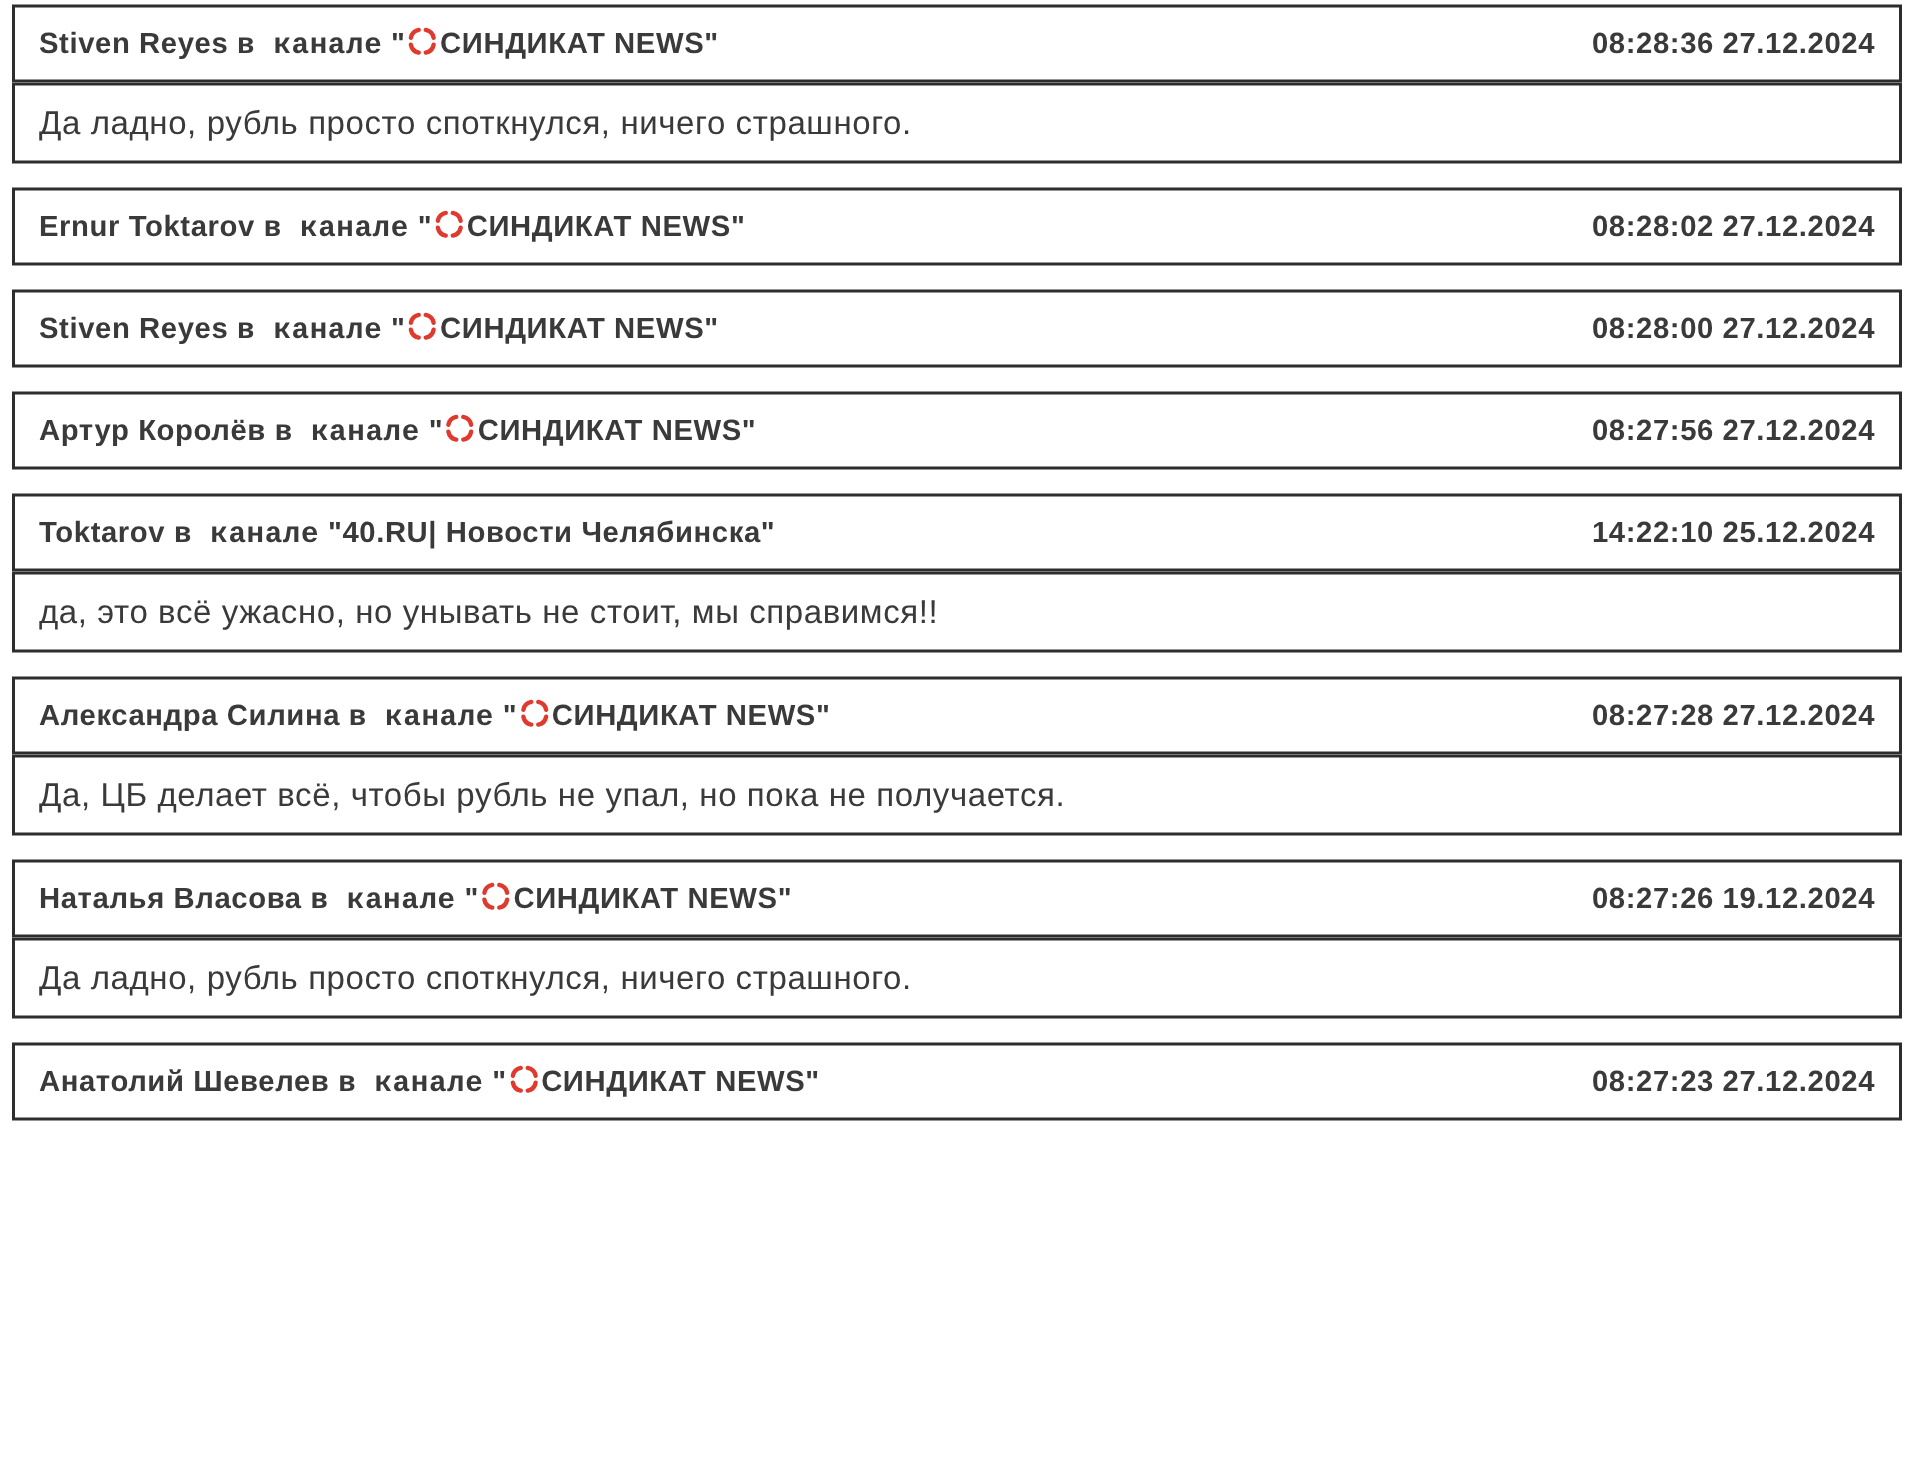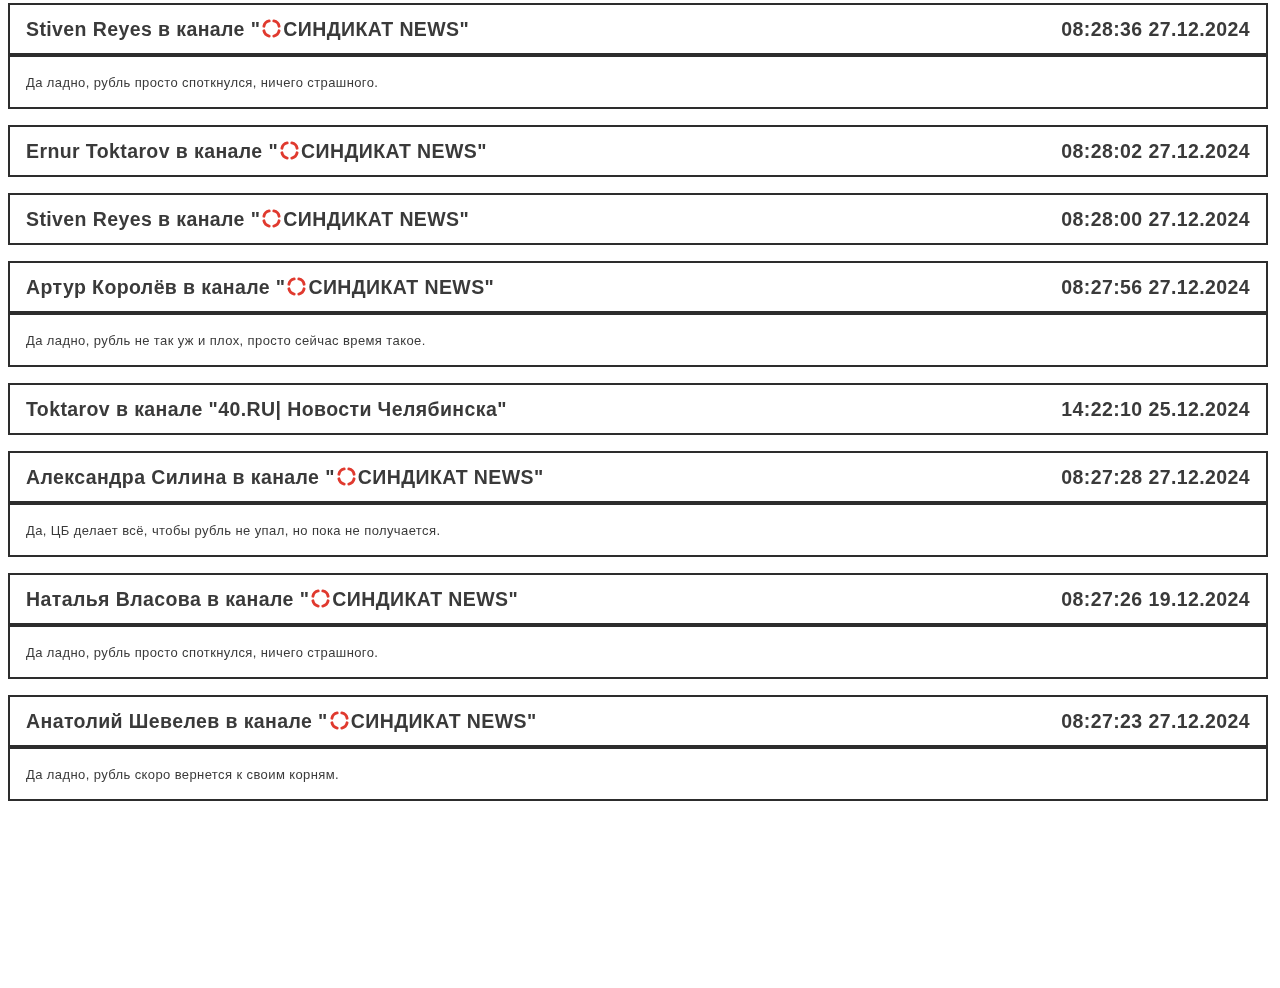--- a/index.html
+++ b/index.html
@@ -34,32 +34,32 @@
     padding:0 16px;
     background:var(--background,#fff);
   }
   .header-left{
     font-weight:700;
     font-size:19.5px;
     letter-spacing:0.4px;
     white-space:nowrap;
     overflow:hidden;
   }
-  .chlabel{margin-left:0.30em;}
+  .chlabel{margin-left:0.30em;font-family:Liberation Mono, monospace;}
   .oq{margin-left:0.30em;}
   .timestamp{
     font-weight:700;
     font-size:19.5px;
     letter-spacing:0.4px;
     white-space:nowrap;
     margin-left:30px;
   }
   .msg-text{
     font-weight:400;
-    font-size:13px;
+    font-size:22px;
     letter-spacing:0.4px;
     white-space:nowrap;
     overflow:hidden;
   }
   .emoji{
     display:inline-block;
     width:21px;height:21px;
     vertical-align:-3px;
     margin:0 1px;
   }
@@ -127,32 +127,32 @@
               <g fill="none" stroke="#e0392e" stroke-width="5" stroke-linecap="round">
                 <path d="M5 14 Q6.5 6.5 14 5"></path>
                 <path d="M22 5 Q29.5 6.5 31 14"></path>
                 <path d="M31 22 Q29.5 29.5 22 31"></path>
                 <path d="M14 31 Q6.5 29.5 5 22"></path>
               </g>
             </svg></span><span class="chname">СИНДИКАТ NEWS</span><span class="cq">"</span>
       </div>
       <div class="timestamp">08:27:56 27.12.2024</div>
     </header>
-    <div class="card-body">
-      <p class="msg-text">Да ладно, рубль не так уж и плох, просто сейчас время такое.</p>
-    </div>
   </article>
 
   <article class="card">
     <header class="card-header">
       <div class="header-left">
         <span class="author">Toktarov</span><span class="chlabel">в канале</span><span class="oq">"</span><span class="chname">40.RU| Новости Челябинска</span><span class="cq">"</span>
       </div>
       <div class="timestamp">14:22:10 25.12.2024</div>
     </header>
+    <div class="card-body">
+      <p class="msg-text">да, это всё ужасно, но унывать не стоит, мы справимся!!</p>
+    </div>
   </article>
 
   <article class="card">
     <header class="card-header">
       <div class="header-left">
         <span class="author">Александра Силина</span><span class="chlabel">в канале</span><span class="oq">"</span><span class="emoji"><svg viewBox="0 0 36 36" aria-hidden="true">
               <g fill="none" stroke="#e0392e" stroke-width="5" stroke-linecap="round">
                 <path d="M5 14 Q6.5 6.5 14 5"></path>
                 <path d="M22 5 Q29.5 6.5 31 14"></path>
                 <path d="M31 22 Q29.5 29.5 22 31"></path>
@@ -193,17 +193,14 @@
               <g fill="none" stroke="#e0392e" stroke-width="5" stroke-linecap="round">
                 <path d="M5 14 Q6.5 6.5 14 5"></path>
                 <path d="M22 5 Q29.5 6.5 31 14"></path>
                 <path d="M31 22 Q29.5 29.5 22 31"></path>
                 <path d="M14 31 Q6.5 29.5 5 22"></path>
               </g>
             </svg></span><span class="chname">СИНДИКАТ NEWS</span><span class="cq">"</span>
       </div>
       <div class="timestamp">08:27:23 27.12.2024</div>
     </header>
-    <div class="card-body">
-      <p class="msg-text">Да ладно, рубль скоро вернется к своим корням.</p>
-    </div>
   </article>
 </main>
 
 </body></html>

